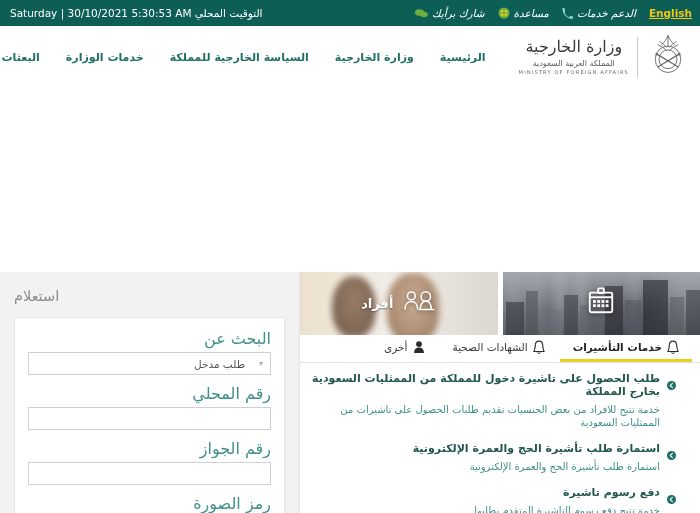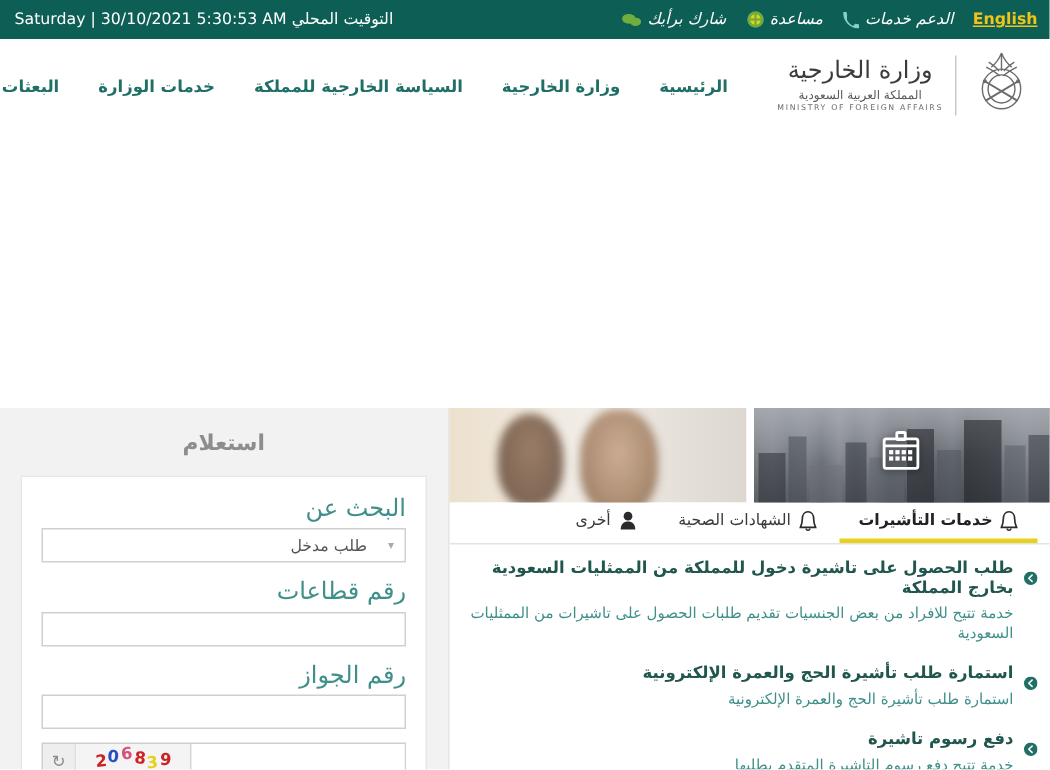--- a/index.html
+++ b/index.html
@@ -261,21 +261,21 @@
   }
   .tab.active {
     border-bottom-color: #e8d11c;
     color: #222;
     font-weight: 600;
   }
   .tab-icon { display: inline-flex; }
 
   
   .svc-list {
-    padding: 9px 8px 0 10px;
+    padding: 9px 24px 0 10px;
     overflow: hidden;
   }
   .svc-item {
     display: flex;
     direction: rtl;
     gap: 7px;
     margin-bottom: 13px;
     cursor: pointer;
   }
   .svc-bullet {
@@ -298,25 +298,25 @@
   
   .inquiry {
     flex: 0 0 225px;
     background: #f2f2f2;
     border-right: 1px solid #e6e6e6;
     padding: 14px 14px 0 14px;
     display: flex;
     flex-direction: column;
   }
   .inquiry-title {
-    text-align: center;
+    text-align: left;
     font-size: 14.5px;
     color: #8d8d8d;
     margin: 2px 0 13px 0;
-    font-weight: bold;
+    font-weight: normal;
   }
   .inquiry-card {
     background: #ffffff;
     border: 1px solid #e6e6e6;
     padding: 11px 13px 14px 13px;
     flex: 1 1 auto;
   }
   .field { margin-bottom: 9px; }
   .field-label {
     display: block;
@@ -530,20 +530,36 @@
               </g>
             </svg>
           </span>
         </span>
       </div>
 
       <div class="tile tile-people">
         <span class="people-gold"></span>
         <span class="people-face-a"></span>
         <span class="people-face-b"></span>
+        <span class="tile-inner">
+          <span class="tile-icon">
+            <svg width="34" height="26" viewBox="0 0 40 30">
+              <g fill="none" stroke="#fff" stroke-width="1.8">
+                <circle cx="11" cy="9" r="4.6"></circle>
+                <path d="M3.5 25 C3.5 18.5 7 15.5 11 15.5 C15 15.5 18.5 18.5 18.5 25"></path>
+                <path d="M28 4.2 C24.5 4.2 22.5 7 22.5 10.3 C22.5 12.4 23.4 13.8 24.6 14.9"></path>
+                <path d="M28 4.2 C31.5 4.2 33.5 7 33.5 10.3 C33.5 12.4 32.6 13.8 31.4 14.9"></path>
+                <path d="M21.5 25 C21.5 18.5 24.5 15.2 28 15.2 C31.5 15.2 34.5 18.5 34.5 25"></path>
+                <path d="M24.6 14.9 L31.4 14.9"></path>
+              </g>
+              <line x1="19.5" y1="25" x2="38" y2="25" stroke="#fff" stroke-width="1.8"></line>
+            </svg>
+          </span>
+          <span class="tile-label">أفراد</span>
+        </span>
       </div>
 
     </div>
 
     <div class="tabs">
       <div class="tab active">
         <span class="tab-icon">
           <svg width="12" height="14" viewBox="0 0 14 16">
             <path d="M7 1.2 C4.4 1.2 2.6 3.4 2.6 6.6 C2.6 10 1.6 12 1.1 13.3 L12.9 13.3 C12.4 12 11.4 10 11.4 6.6 C11.4 3.4 9.6 1.2 7 1.2 Z" fill="none" stroke="#2b2b2b" stroke-width="1.3"></path>
             <path d="M5.3 14.2 C5.6 15.2 6.3 15.6 7 15.6 C7.7 15.6 8.4 15.2 8.7 14.2" fill="none" stroke="#2b2b2b" stroke-width="1.1"></path>
@@ -622,30 +638,31 @@
 
       <div class="field">
         <label class="field-label">البحث عن</label>
         <div class="select-wrap">
           <span class="select-arrow">▾</span>
           <span class="select-val">طلب مدخل</span>
         </div>
       </div>
 
       <div class="field">
-        <label class="field-label">رقم قطاعات</label>
+        <label class="field-label">رقم المحلي</label>
         <input class="text-input" type="text" value="" style="">
       </div>
 
       <div class="field">
         <label class="field-label">رقم الجواز</label>
         <input class="text-input" type="text" value="" style="">
       </div>
 
       <div class="field">
+        <label class="field-label">رمز الصورة</label>
         <div class="captcha-row">
           <input class="captcha-input" type="text" value="" style="">
           <div class="captcha-img" id="captcha-image">
               <span style="color: rgb(204, 34, 34); transform: translateY(0px) rotate(-5deg);">2</span>
               <span style="color: rgb(42, 79, 196); transform: translateY(-3px) rotate(5deg);">0</span>
               <span style="color: rgb(217, 79, 122); transform: translateY(-5px) rotate(-5deg);">6</span>
               <span style="color: rgb(204, 34, 34); transform: translateY(-2px) rotate(5deg);">8</span>
               <span style="color: rgb(232, 209, 28); transform: translateY(1px) rotate(-5deg);">3</span>
               <span style="color: rgb(204, 34, 34); transform: translateY(-1px) rotate(5deg);">9</span>
             </div>

